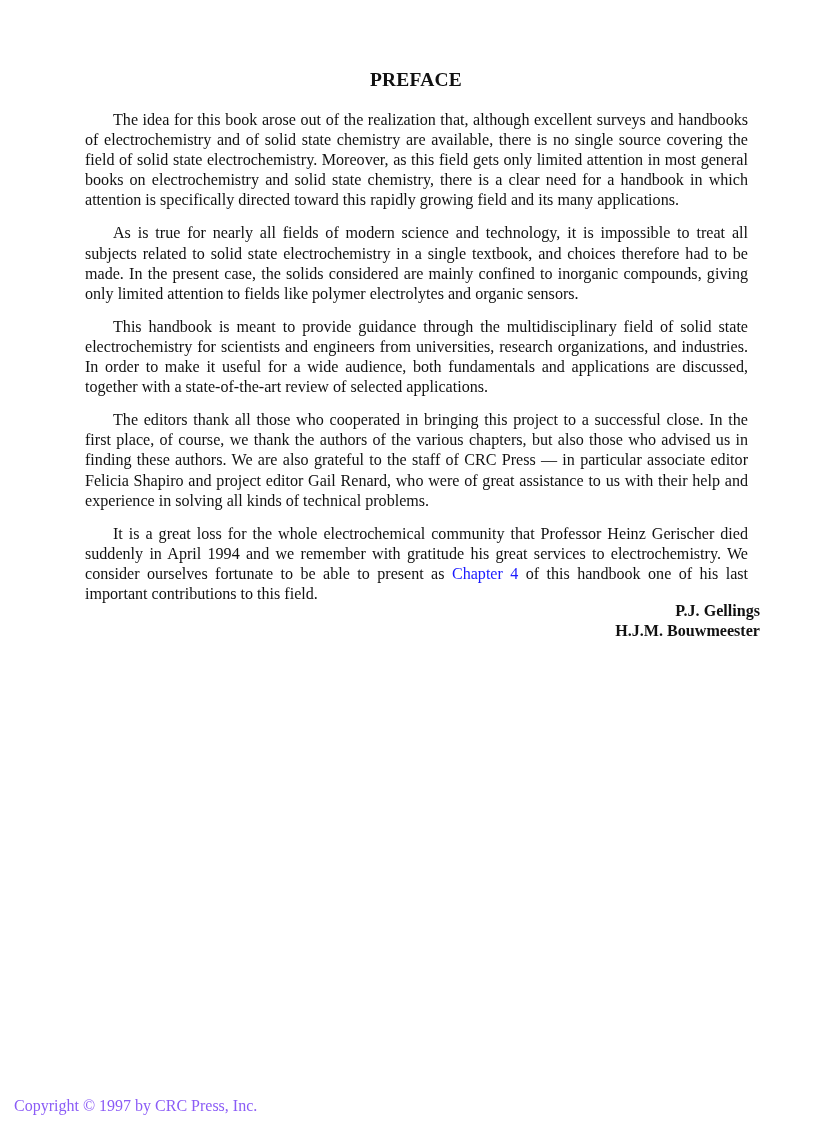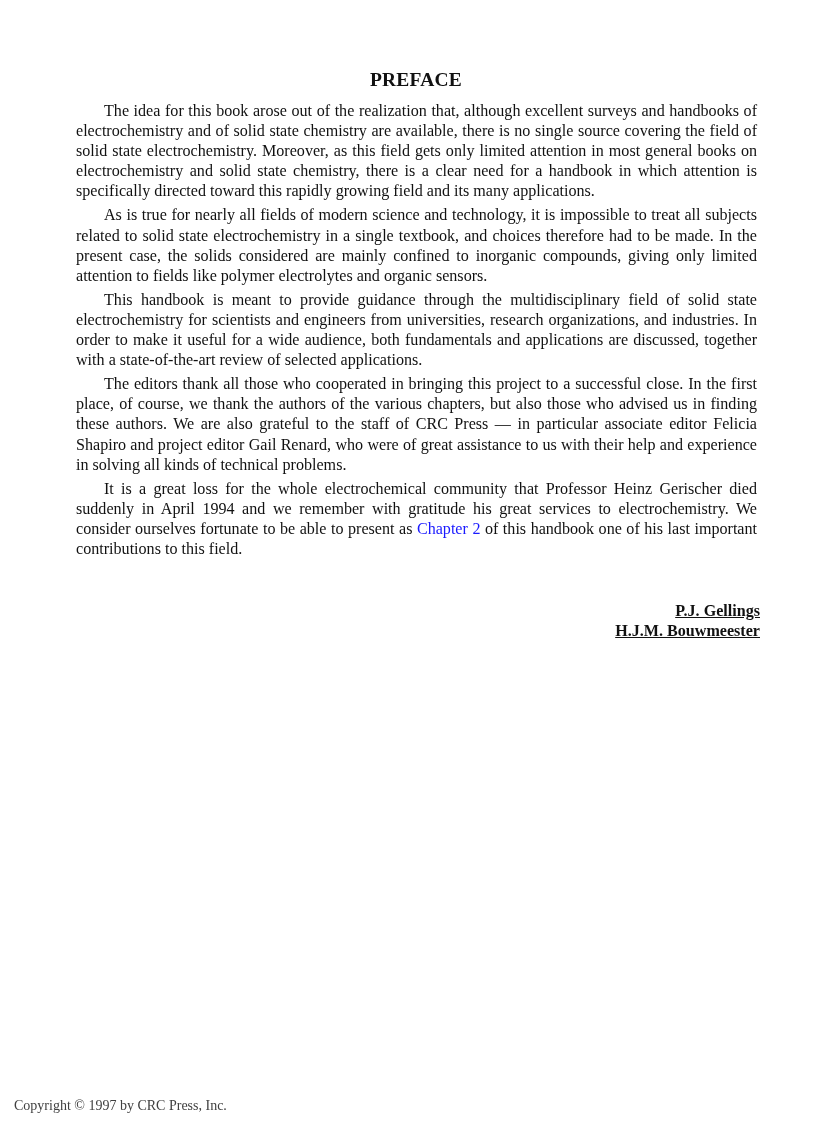--- a/index.html
+++ b/index.html
@@ -28,59 +28,58 @@
     .body-text {
       position: absolute;
       top: 97px;
       left: 72px;
       width: 689px;
       font-size: 16.1px;
       line-height: 20.1px;
       text-align: justify;
     }
     .body-text p {
-      margin: 4px;
+      margin: 13px;
       text-indent: 28px;
     }
     .link {
       color: #1a1aff;
       text-decoration: none;
       cursor: pointer;
     }
     .signatures {
       position: absolute;
       top: 601px;
       right: 56px;
       text-align: right;
       font-size: 16.1px;
       line-height: 20.1px;
       font-weight: bold;
-      text-decoration: underline;
     }
     .sig-line { display: block; }
     .copyright {
       position: absolute;
       top: 1098px;
       left: 14px;
-      font-size: 14px;
+      font-size: 16px;
       line-height: 16px;
-      color: #404040;
+      color: #8b5cf6;
     }
   </style>
 </head>
 <body>
 
 <h1 class="page-title">PREFACE</h1>
 
 <div class="body-text">
   <p>The idea for this book arose out of the realization that, although excellent surveys and handbooks of electrochemistry and of solid state chemistry are available, there is no single source covering the field of solid state electrochemistry. Moreover, as this field gets only limited attention in most general books on electrochemistry and solid state chemistry, there is a clear need for a handbook in which attention is specifically directed toward this rapidly growing field and its many applications.</p>
   <p>As is true for nearly all fields of modern science and technology, it is impossible to treat all subjects related to solid state electrochemistry in a single textbook, and choices therefore had to be made. In the present case, the solids considered are mainly confined to inorganic compounds, giving only limited attention to fields like polymer electrolytes and organic sensors.</p>
   <p>This handbook is meant to provide guidance through the multidisciplinary field of solid state electrochemistry for scientists and engineers from universities, research organizations, and industries. In order to make it useful for a wide audience, both fundamentals and applications are discussed, together with a state-of-the-art review of selected applications.</p>
   <p>The editors thank all those who cooperated in bringing this project to a successful close. In the first place, of course, we thank the authors of the various chapters, but also those who advised us in finding these authors. We are also grateful to the staff of CRC Press — in particular associate editor Felicia Shapiro and project editor Gail Renard, who were of great assistance to us with their help and experience in solving all kinds of technical problems.</p>
-  <p><span>It is a great loss for the whole electrochemical community that Professor Heinz Gerischer died suddenly in April 1994 and we remember with gratitude his great services to electrochemistry. We consider ourselves fortunate to be able to present as </span><a class="link">Chapter 2</a><span> of this handbook one of his last important contributions to this field.</span></p>
+  <p><span>It is a great loss for the whole electrochemical community that Professor Heinz Gerischer died suddenly in April 1994 and we remember with gratitude his great services to electrochemistry. We consider ourselves fortunate to be able to present as </span><a class="link">Chapter 4</a><span> of this handbook one of his last important contributions to this field.</span></p>
 </div>
 
 <div class="signatures">
   <span class="sig-line">P.J. Gellings</span>
   <span class="sig-line">H.J.M. Bouwmeester</span>
 </div>
 
 <div class="copyright">Copyright © 1997 by CRC Press, Inc.</div>
 
 </body></html>

